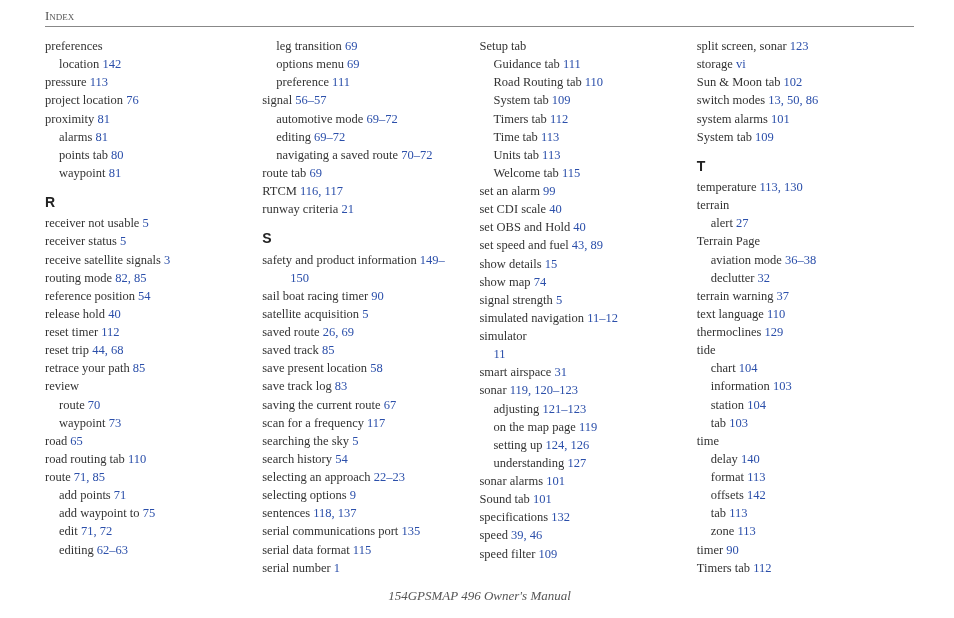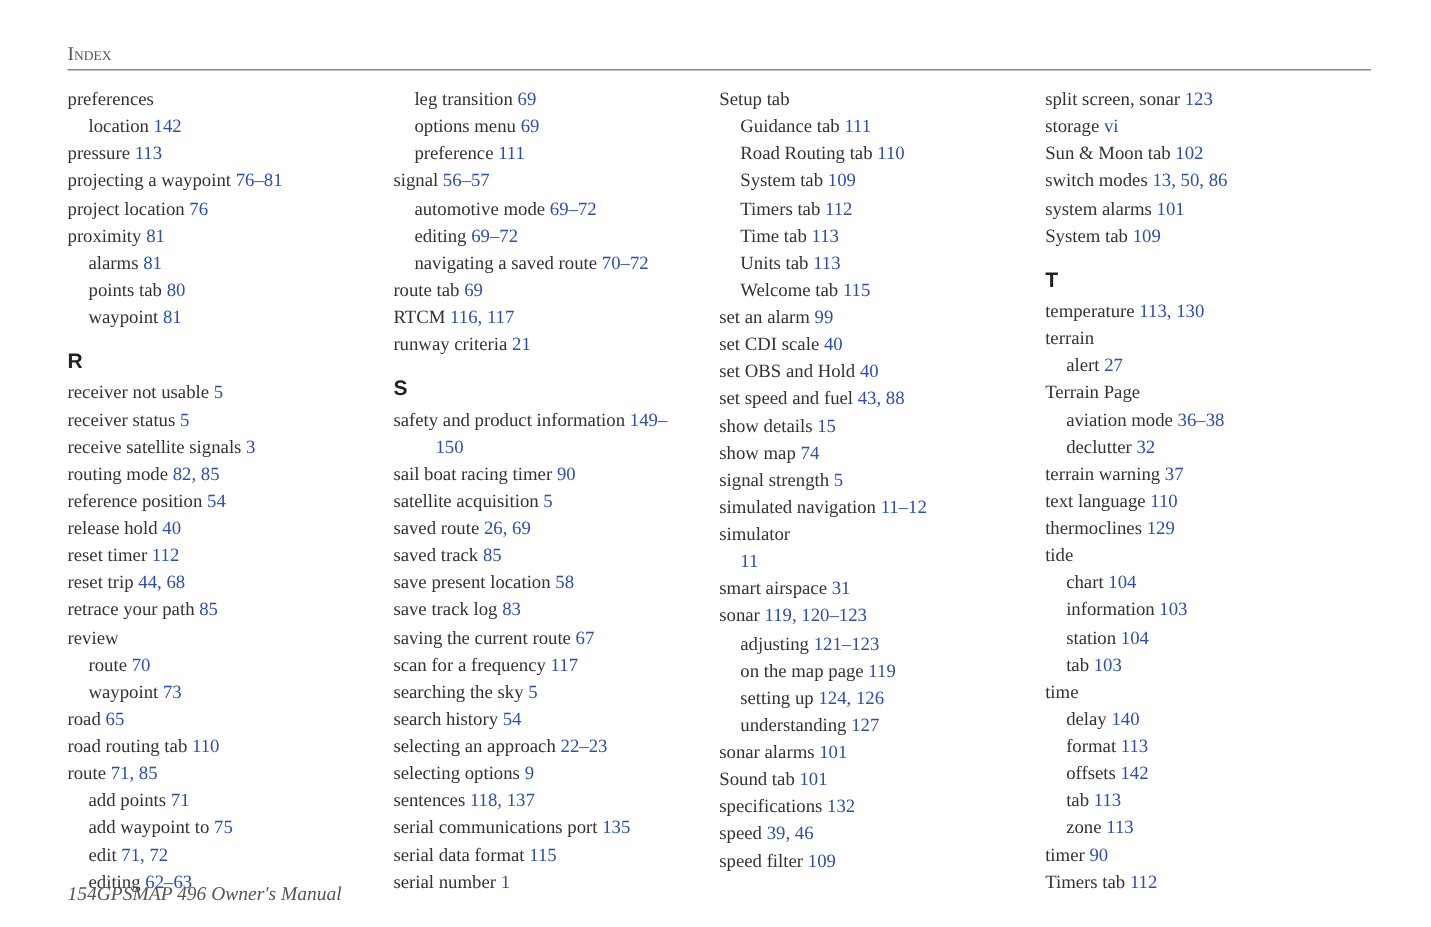--- a/index.html
+++ b/index.html
@@ -6,21 +6,21 @@
     margin: 0;
     padding: 0;
     background: #fff;
     font-family: "Times New Roman", Times, serif;
     color: #333;
   }
   .page {
     width: 954px;
     height: 618px;
     box-sizing: border-box;
-    padding: 28px 40px 10px 45px;
+    padding: 8px 40px 10px 45px;
     position: relative;
   }
   .header {
     font-variant: small-caps;
     font-size: 13px;
     color: #555;
     border-bottom: 1px solid #888;
     padding-bottom: 2px;
     margin-bottom: 10px;
   }
@@ -48,37 +48,36 @@
   }
   .pg {
     color: #2b4faa;
   }
   .footer {
     position: absolute;
     left: 45px;
     right: 40px;
     bottom: 14px;
     display: flex;
-    justify-content: flex-start;
+    justify-content: center;
     font-style: italic;
     font-size: 13px;
     color: #555;
   }
 </style>
 </head>
 <body>
 
 <div class="page">
   <div class="header">Index</div>
   <div class="cols" id="cols">
       <div class="col">
         <div class="entry"><span>preferences</span></div>
         <div class="entry indent1"><span>location  </span><span class="pg">142</span></div>
         <div class="entry"><span>pressure  </span><span class="pg">113</span></div>
-        <div class="entry"><span>projecting a waypoint  </span><span class="pg">76–81</span></div>
         <div class="entry"><span>project location  </span><span class="pg">76</span></div>
         <div class="entry"><span>proximity  </span><span class="pg">81</span></div>
         <div class="entry indent1"><span>alarms  </span><span class="pg">81</span></div>
         <div class="entry indent1"><span>points tab  </span><span class="pg">80</span></div>
         <div class="entry indent1"><span>waypoint  </span><span class="pg">81</span></div>
         <div class="letter-h">R</div>
         <div class="entry"><span>receiver not usable  </span><span class="pg">5</span></div>
         <div class="entry"><span>receiver status  </span><span class="pg">5</span></div>
         <div class="entry"><span>receive satellite signals  </span><span class="pg">3</span></div>
         <div class="entry"><span>routing mode  </span><span class="pg">82, 85</span></div>
@@ -134,21 +133,21 @@
         <div class="entry indent1"><span>Guidance tab  </span><span class="pg">111</span></div>
         <div class="entry indent1"><span>Road Routing tab  </span><span class="pg">110</span></div>
         <div class="entry indent1"><span>System tab  </span><span class="pg">109</span></div>
         <div class="entry indent1"><span>Timers tab  </span><span class="pg">112</span></div>
         <div class="entry indent1"><span>Time tab  </span><span class="pg">113</span></div>
         <div class="entry indent1"><span>Units tab  </span><span class="pg">113</span></div>
         <div class="entry indent1"><span>Welcome tab  </span><span class="pg">115</span></div>
         <div class="entry"><span>set an alarm  </span><span class="pg">99</span></div>
         <div class="entry"><span>set CDI scale  </span><span class="pg">40</span></div>
         <div class="entry"><span>set OBS and Hold  </span><span class="pg">40</span></div>
-        <div class="entry"><span>set speed and fuel  </span><span class="pg">43, 88</span></div>
+        <div class="entry"><span>set speed and fuel  </span><span class="pg">43, 89</span></div>
         <div class="entry"><span>show details  </span><span class="pg">15</span></div>
         <div class="entry"><span>show map  </span><span class="pg">74</span></div>
         <div class="entry"><span>signal strength  </span><span class="pg">5</span></div>
         <div class="entry"><span>simulated navigation  </span><span class="pg">11–12</span></div>
         <div class="entry"><span>simulator</span></div>
         <div class="entry indent1"><span class="pg">11</span></div>
         <div class="entry"><span>smart airspace  </span><span class="pg">31</span></div>
         <div class="entry"><span>sonar  </span><span class="pg">119, 120–123</span></div>
         <div class="entry indent1"><span>adjusting  </span><span class="pg">121–123</span></div>
         <div class="entry indent1"><span>on the map page  </span><span class="pg">119</span></div>

